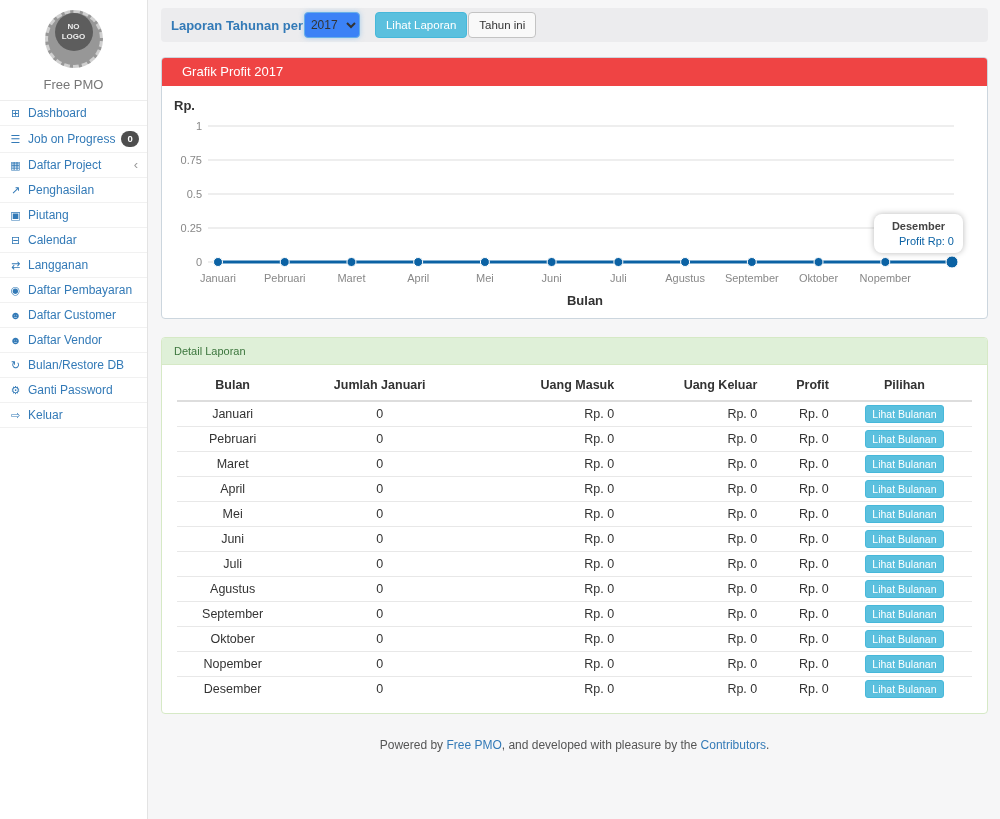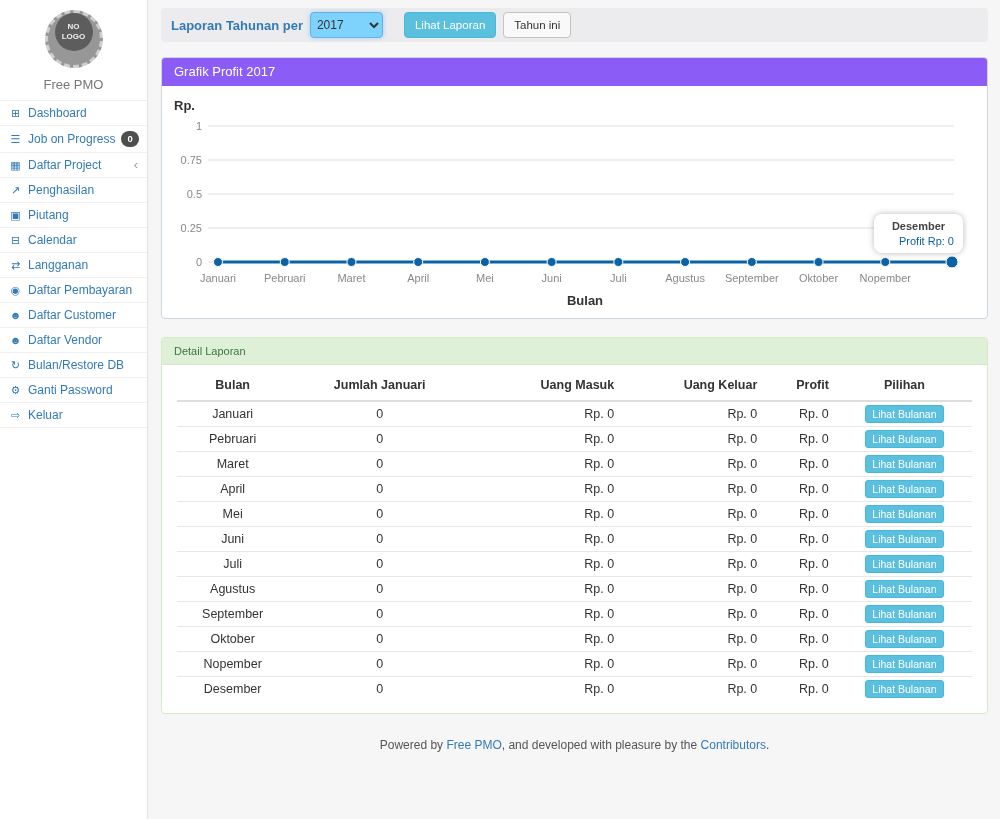--- a/index.html
+++ b/index.html
@@ -51,40 +51,40 @@
   }
   .breadcrumb {
     background: #ececee; border-radius: 4px; padding: 8px 15px;
     font-size: 13px; color: #777; margin-bottom: 15px;
   }
   .breadcrumb a { color: #337ab7; text-decoration: none; }
   .breadcrumb .sep { margin: 0 6px; color: #999; }
 
   .toolbar {
     background: #ececee; border-radius: 4px; padding: 4px 10px;
-    display: flex; align-items: center; gap: 7px; margin-bottom: 15px; height: 34px;
+    display: flex; align-items: center; gap: 1px; margin-bottom: 15px; height: 34px;
   }
   .tb-label { color: #337ab7; font-weight: bold; font-size: 13px; }
   select {
-    font-family: inherit; font-size: 12px; height: 26px; width: 73px;
-    border: 1px solid #66afe9; border-radius: 4px; background: #7dd3fc; color: #333;
+    font-family: inherit; font-size: 12px; height: 26px; width: 56px;
+    border: 1px solid #66afe9; border-radius: 4px; background: #3b82f6; color: #333;
     box-shadow: 0 0 5px rgba(102,175,233,.5); outline: none; padding: 2px;
   }
   .btn {
     font-family: inherit; font-size: 11.5px; padding: 5px 10px;
     border-radius: 4px; border: 1px solid transparent; cursor: pointer; line-height: 14px;
   }
   .btn-info { background: #5bc0de; border-color: #46b8da; color: #fff; margin-left: 14px; }
   .btn-default { background: #f9f9f9; border-color: #c3c3c3; color: #333; }
 
   
   .panel { background: #fff; border: 1px solid #ccd6de; border-radius: 4px; margin-bottom: 18px; }
   .panel-head-primary {
-    background: #8b5cf6; color: #fff; font-size: 13px;
-    padding: 5px 12px; border-radius: 3px 3px 0 0; line-height: 18px;
+    background: #ef4444; color: #fff; font-size: 13px;
+    padding: 5px 20px; border-radius: 3px 3px 0 0; line-height: 18px;
   }
   .panel-success { border-color: #d6e9c6; }
   .panel-head-success {
     background: #dff0d8; color: #3c763d; font-size: 11px;
     padding: 4px 12px; border-bottom: 1px solid #d6e9c6;
     border-radius: 3px 3px 0 0; line-height: 18px;
   }
   .chart-body { position: relative; padding: 10px; height: 232px; }
 
   .tooltip {

